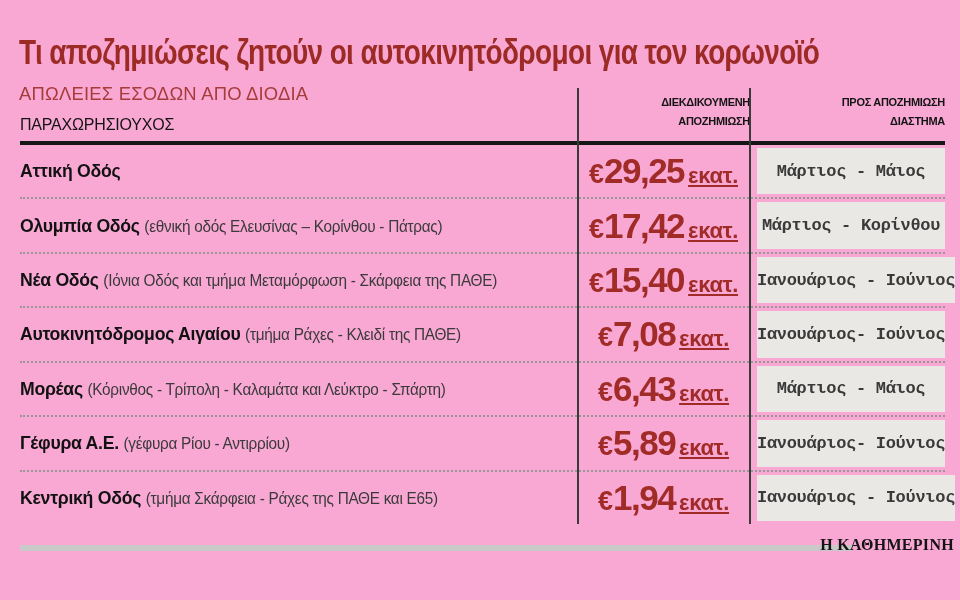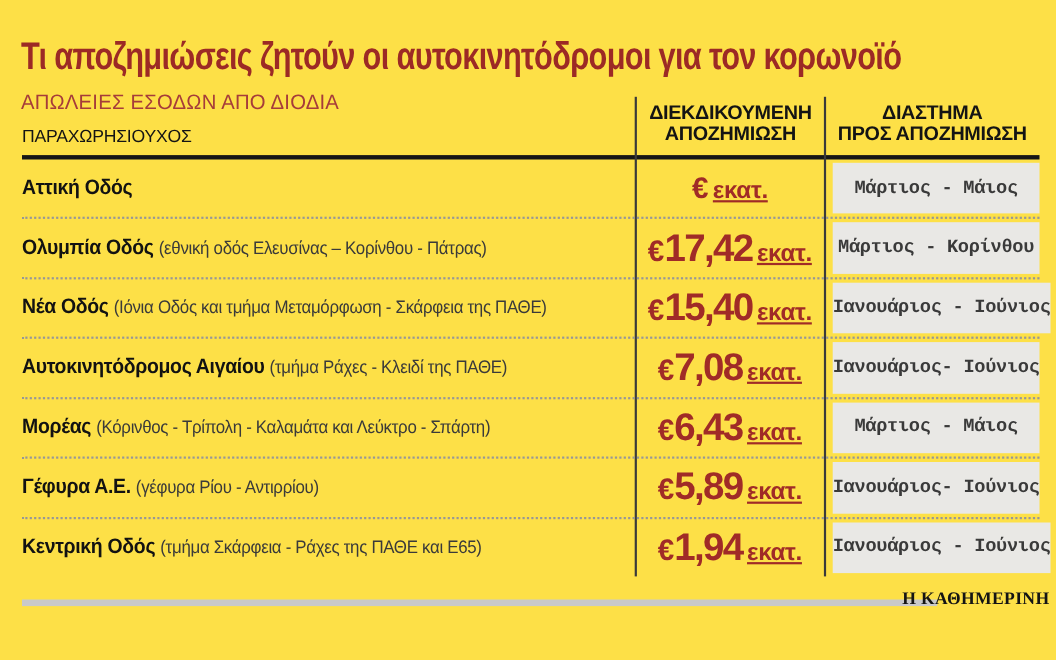--- a/index.html
+++ b/index.html
@@ -1,39 +1,39 @@
 <!DOCTYPE html>
 <html><head>
 <meta charset="utf-8">
 <style>
   * { margin:0; padding:0; box-sizing:border-box; }
   html,body { background:#ffffff; }
   .page {
-    position:relative; width:960px; height:600px; background:#fde047;
+    position:relative; width:960px; height:600px; background:#f9a8d4;
     overflow:hidden; font-family:"Liberation Sans", sans-serif;
   }
   .title {
     position:absolute; left:19px; top:32px;
     font-size:35px; font-weight:700; color:#9c2a25;
     white-space:nowrap; letter-spacing:-0.8px;
     transform:scaleX(0.80); transform-origin:left top;
   }
   .subtitle {
     position:absolute; left:19px; top:83px;
     font-size:19px; font-weight:400; color:#a63c3a;
     white-space:nowrap; letter-spacing:0.2px;
     transform:scaleX(0.97); transform-origin:left top;
   }
   .h-conc {
     position:absolute; left:20px; top:116px;
     font-size:16px; font-weight:400; color:#141414; letter-spacing:-0.2px;
   }
   .h-two {
-    position:absolute; top:93px; text-align:center;
-    font-size:18px; font-weight:700; color:#141414;
+    position:absolute; top:93px; text-align:right;
+    font-size:11px; font-weight:700; color:#141414;
     line-height:19px; letter-spacing:-0.3px;
   }
   .h-claim  { left:578px; width:172px; }
   .h-period { left:750px; width:195px; }
   .topline {
     position:absolute; left:20px; top:141px; width:925px; height:4px; background:#161616;
   }
   .vline {
     position:absolute; top:88px; height:436px; width:2px; background:#3a3a3a;
   }
@@ -81,38 +81,39 @@
 
   <div class="title">Τι αποζημιώσεις ζητούν οι αυτοκινητόδρομοι για τον κορωνοϊό</div>
   <div class="subtitle">ΑΠΩΛΕΙΕΣ ΕΣΟΔΩΝ ΑΠΟ ΔΙΟΔΙΑ</div>
 
   <div class="h-conc">ΠΑΡΑΧΩΡΗΣΙΟΥΧΟΣ</div>
   <div class="h-two h-claim">
     <div>ΔΙΕΚΔΙΚΟΥΜΕΝΗ</div>
     <div>ΑΠΟΖΗΜΙΩΣΗ</div>
   </div>
   <div class="h-two h-period">
+    <div>ΠΡΟΣ ΑΠΟΖΗΜΙΩΣΗ</div>
     <div>ΔΙΑΣΤΗΜΑ</div>
-    <div>ΠΡΟΣ ΑΠΟΖΗΜΙΩΣΗ</div>
   </div>
 
   <div class="topline"></div>
   <div class="vline v1"></div>
   <div class="vline v2"></div>
 
   <div class="rows">
 
     <div class="row">
       <div class="cell name">
         <div class="name-inner">
           <span class="cname">Αττική Οδός</span><span class="cdesc"></span>
         </div>
       </div>
       <div class="cell amount">
         <span class="euro">€</span>
+          <span class="val">29,25</span>
           <span class="unit">εκατ.</span>
       </div>
       <div class="cell period">
         <span class="pbox">Μάρτιος - Μάιος</span>
       </div>
     </div>
 
     <div class="row">
       <div class="cell name">
         <div class="name-inner">

